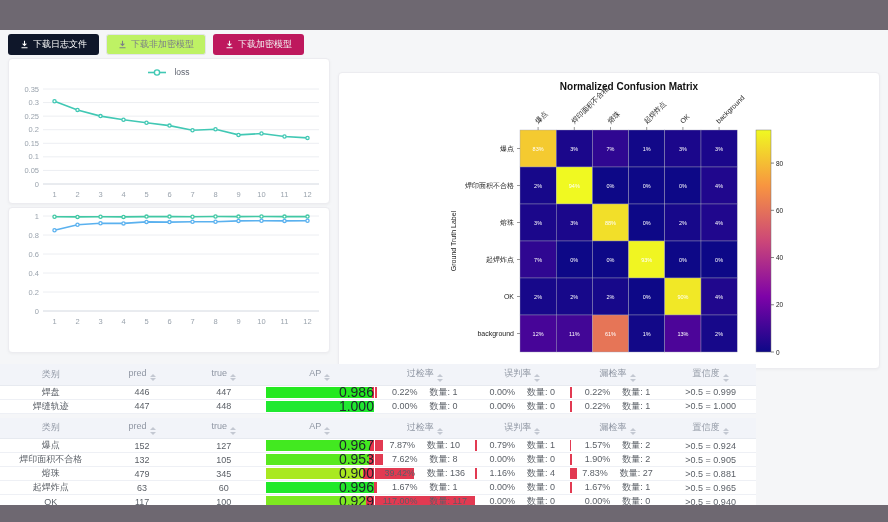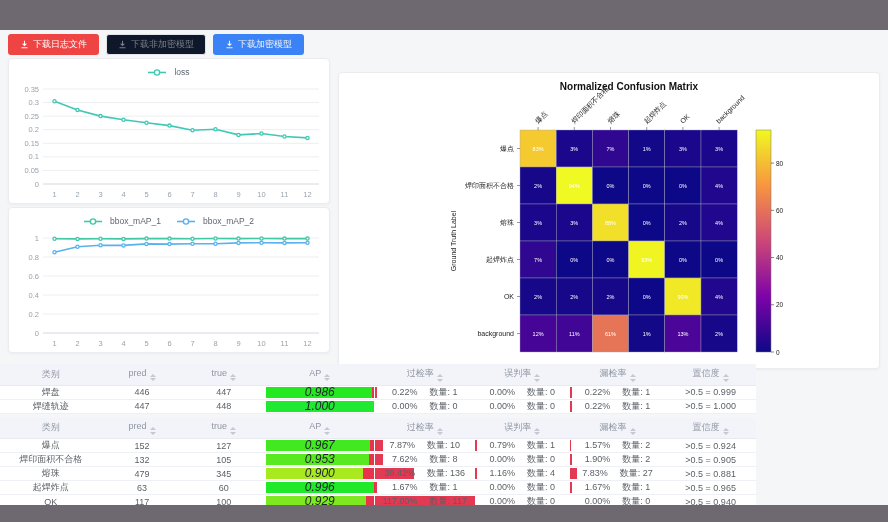--- a/index.html
+++ b/index.html
@@ -8,24 +8,24 @@
   .screen { position:relative; width:888px; height:522px; background:#f5f6f8; overflow:hidden; margin:0 auto; }
   .strip-top { position:absolute; top:0; left:0; right:0; height:30px; background:#6e6871; }
   .strip-bottom { position:absolute; bottom:0; left:0; right:0; height:17px; background:#6e6871; }
 
   
   .btn-row { position:absolute; top:34px; left:8px; display:flex; gap:7px; }
   .btn { display:inline-flex; align-items:center; gap:4px; height:21px; padding:0 11px;
          border-radius:3px; font-size:9px; border:1px solid transparent; cursor:pointer;
          font-family:inherit; white-space:nowrap; }
   .btn svg { display:block; }
-  .btn-green  { background:#ef4444; color:#fff; }
+  .btn-green  { background:#0f172a; color:#fff; }
   .btn-orange { background:#fbad14; color:#fff; }
-  .btn-white  { background:#0f172a; color:#7b7f87; border-color:#e2e4e9; }
-  .btn-gray   { background:#3b82f6; color:#f2f2f2; }
+  .btn-white  { background:#bef264; color:#7b7f87; border-color:#e2e4e9; }
+  .btn-gray   { background:#be185d; color:#f2f2f2; }
 
   
   .card { position:absolute; background:#fff; border:1px solid #ececf0; border-radius:4px;
           box-shadow:0 1px 3px rgba(0,0,0,.04); }
   #card-loss { left:8px;  top:58px;  width:322px; height:146px; }
   #card-map  { left:8px;  top:207px; width:322px; height:146px; }
   #card-cm   { left:338px; top:72px; width:542px; height:297px; }
   .legend { height:22px; display:flex; justify-content:center; align-items:center; gap:16px;
             font-size:8.5px; color:#5f6470; padding-top:4px; }
   .lg-item { display:inline-flex; align-items:center; gap:8px; }
@@ -42,22 +42,22 @@
            background:#fff; overflow:hidden; white-space:nowrap; }
   .sort { display:inline-flex; flex-direction:column; gap:1.5px; margin-left:3px; vertical-align:-1px; }
   .cu { width:0; height:0; border-left:3px solid transparent; border-right:3px solid transparent;
         border-bottom:3.5px solid #c3c8d2; }
   .cd { width:0; height:0; border-left:3px solid transparent; border-right:3px solid transparent;
         border-top:3.5px solid #c3c8d2; }
   .ap-td { padding:0 !important; }
   .apbar { position:relative; display:flex; height:11px; margin:1px 1px; }
   .apg { height:100%; }
   .apr { height:100%; background:#e8334d; margin-left:auto; }
-  .apv { position:absolute; left:0; right:0; top:0; line-height:11px; text-align:center;
-         color:#1d242b; font-size:12px;font-style:italic; }
+  .apv { position:absolute; left:0; right:0; top:0; line-height:11px; text-align:right;
+         color:#1d242b; font-size:14px; }
   .rate-td { position:relative; padding:0 !important; }
   .ratebar { position:absolute; left:0; top:1px; bottom:1px; background:#e23a52; }
   .ratetext { position:relative; display:flex; justify-content:center; gap:12px; line-height:13px; }
   .ratetext b { font-weight:normal; }
 </style>
 </head>
 <body>
 
 <div class="screen">
   <div class="strip-top"></div>
@@ -139,36 +139,20 @@
           <circle cx="183.5" cy="49.3" r="1.6" fill="#fff" stroke="#41c8b4" stroke-width="1.3"></circle>
           <circle cx="206.5" cy="48.2" r="1.6" fill="#fff" stroke="#41c8b4" stroke-width="1.3"></circle>
           <circle cx="229.5" cy="53.9" r="1.6" fill="#fff" stroke="#41c8b4" stroke-width="1.3"></circle>
           <circle cx="252.5" cy="52.5" r="1.6" fill="#fff" stroke="#41c8b4" stroke-width="1.3"></circle>
           <circle cx="275.5" cy="55.5" r="1.6" fill="#fff" stroke="#41c8b4" stroke-width="1.3"></circle>
           <circle cx="298.5" cy="56.9" r="1.6" fill="#fff" stroke="#41c8b4" stroke-width="1.3"></circle>
         </svg></div>
   </div>
 
   <div class="card" id="card-map">
-    <div class="legend" id="legend-map">
-        <span class="lg-item">
-          <svg width="18" height="9">
-            <line x1="0" y1="4.5" x2="18" y2="4.5" stroke="#41c8a4" stroke-width="1.6"></line>
-            <circle cx="9" cy="4.5" r="2.6" fill="#fff" stroke="#41c8a4" stroke-width="1.4"></circle>
-          </svg>
-          <span>bbox_mAP_1</span>
-        </span>
-        <span class="lg-item">
-          <svg width="18" height="9">
-            <line x1="0" y1="4.5" x2="18" y2="4.5" stroke="#5ab1ef" stroke-width="1.6"></line>
-            <circle cx="9" cy="4.5" r="2.6" fill="#fff" stroke="#5ab1ef" stroke-width="1.4"></circle>
-          </svg>
-          <span>bbox_mAP_2</span>
-        </span>
-      </div>
     <div class="chart-box" id="chart-map"><svg viewBox="0 0 320 120" width="100%" height="100%">
           <line x1="34" y1="103" x2="310" y2="103" stroke="#eceef2" stroke-width="1"></line>
           <text x="30" y="105.5" text-anchor="end" font-size="7.5" fill="#9aa3ad">0</text>
           <line x1="34" y1="84" x2="310" y2="84" stroke="#eceef2" stroke-width="1"></line>
           <text x="30" y="86.5" text-anchor="end" font-size="7.5" fill="#9aa3ad">0.2</text>
           <line x1="34" y1="65" x2="310" y2="65" stroke="#eceef2" stroke-width="1"></line>
           <text x="30" y="67.5" text-anchor="end" font-size="7.5" fill="#9aa3ad">0.4</text>
           <line x1="34" y1="45.99999999999999" x2="310" y2="45.99999999999999" stroke="#eceef2" stroke-width="1"></line>
           <text x="30" y="48.49999999999999" text-anchor="end" font-size="7.5" fill="#9aa3ad">0.6</text>
           <line x1="34" y1="26.999999999999996" x2="310" y2="26.999999999999996" stroke="#eceef2" stroke-width="1"></line>

